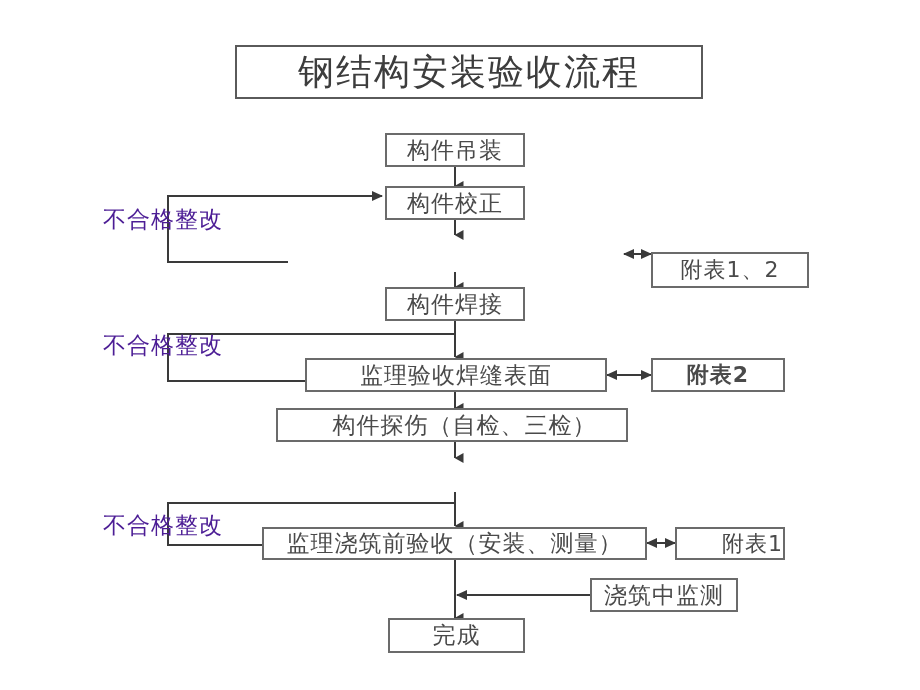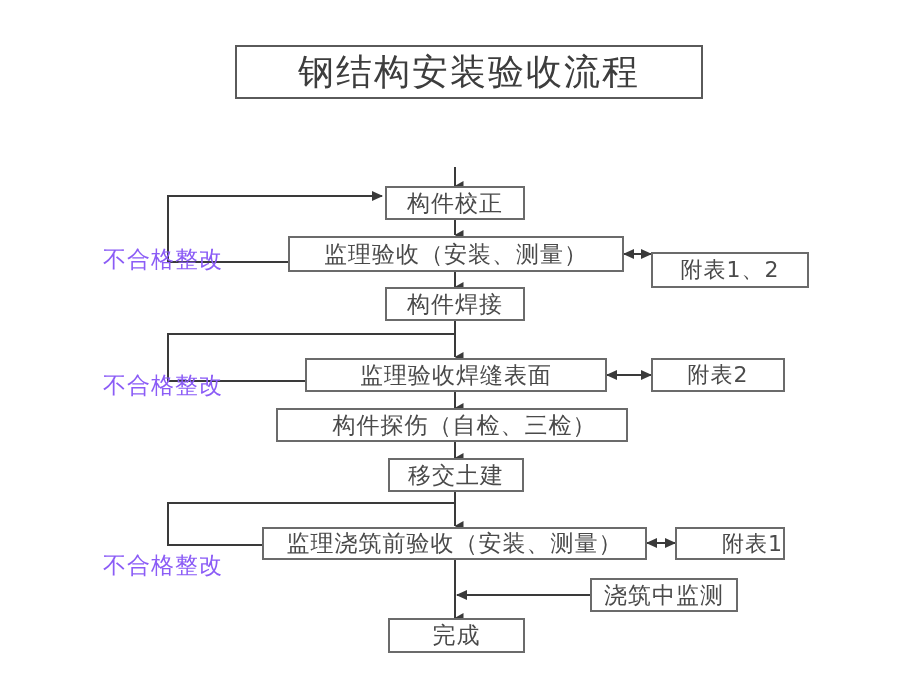--- a/index.html
+++ b/index.html
@@ -38,25 +38,24 @@
     font-size: 23px;
     letter-spacing: 1px;
   }
   .annex {
     font-size: 22px;
     letter-spacing: 1px;
   }
   .plain-label {
     position: absolute;
     font-size: 23px;
-    color: #8b5cf6;
+    color: #4c1d95;
     white-space: nowrap;
     letter-spacing: 1px;
     line-height: 1;
-    margin-top: 40px;
   }
   svg.wires {
     position: absolute;
     left: 0;
     top: 0;
     width: 920px;
     height: 690px;
     overflow: visible;
     pointer-events: none;
   }
@@ -103,52 +102,49 @@
     <line x1="607" y1="375" x2="651" y2="375" marker-start="url(#arrowTail)" marker-end="url(#arrowHead)"></line>
     <line x1="647" y1="543" x2="675" y2="543" marker-start="url(#arrowTail)" marker-end="url(#arrowHead)"></line>
 
     <line x1="590" y1="595" x2="457" y2="595" marker-end="url(#arrowHead)"></line>
   </svg>
 
   <div class="node title-box" style="left:218px; top:45px; width:468px; height:54px;margin-left:17px;">
     <span>钢结构安装验收流程</span>
   </div>
 
+  <div class="node proc" style="left:385px; top:133px; width:140px; height:34px;">
+    <span>构件吊装</span>
+  </div>
 
   <div class="node proc" style="left:385px; top:186px; width:140px; height:34px;">
     <span>构件校正</span>
   </div>
 
-  <div class="node proc" style="left:288px; top:236px; width:336px; height:36px;">
-    <span>监理验收（安装、测量）</span>
-  </div>
 
   <div class="node annex" style="left:651px; top:252px; width:158px; height:36px;">
     <span>附表1、2</span>
   </div>
 
   <div class="node proc" style="left:385px; top:287px; width:140px; height:34px;">
     <span>构件焊接</span>
   </div>
 
   <div class="node proc" style="left:305px; top:358px; width:302px; height:34px;">
     <span>监理验收焊缝表面</span>
   </div>
 
-  <div class="node annex" style="left:651px; top:358px; width:134px; height:34px;">
+  <div class="node annex" style="left:651px; top:358px; width:134px; height:34px;font-weight:bold;">
     <span>附表2</span>
   </div>
 
   <div class="node proc" style="left:276px; top:408px; width:352px; height:34px;padding-left:25px;">
     <span>构件探伤（自检、三检）</span>
   </div>
 
-  <div class="node proc" style="left:388px; top:458px; width:136px; height:34px;">
-    <span>移交土建</span>
-  </div>
 
   <div class="node proc" style="left:262px; top:527px; width:385px; height:33px;">
     <span>监理浇筑前验收（安装、测量）</span>
   </div>
 
   <div class="node annex" style="left:675px; top:527px; width:110px; height:33px;justify-content:flex-end;">
     <span>附表1</span>
   </div>
 
   <div class="node proc" style="left:590px; top:578px; width:148px; height:34px;">

